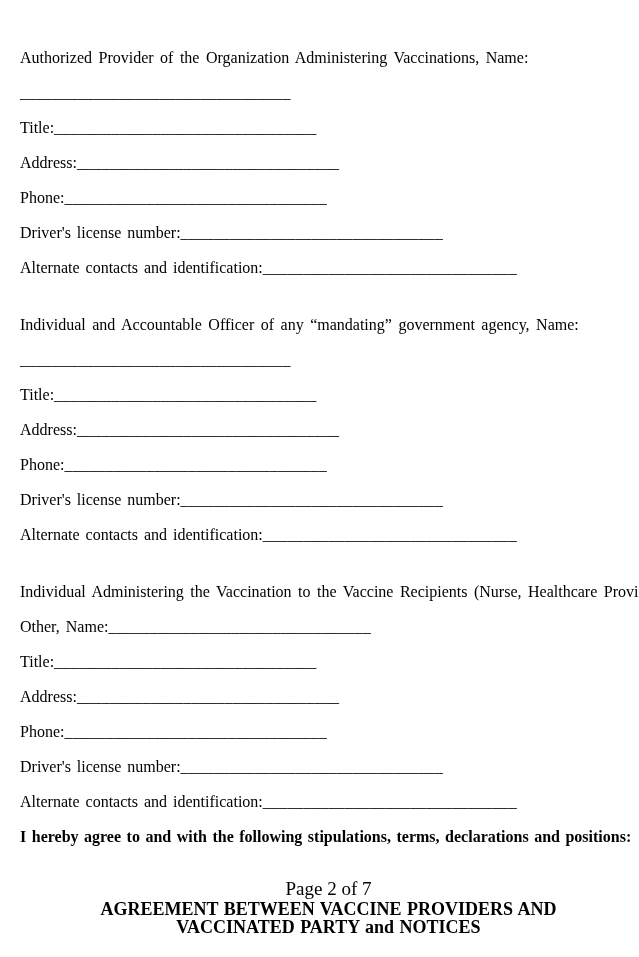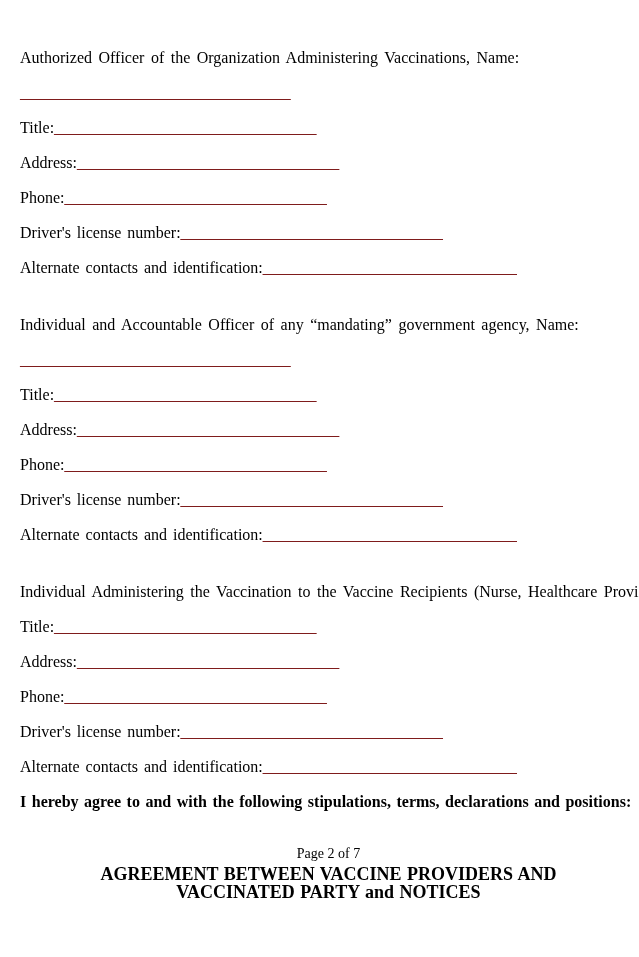--- a/index.html
+++ b/index.html
@@ -26,72 +26,72 @@
     word-spacing: 2px;
   }
   .section-heading {
     word-spacing: 2.5px;
   }
   section.spaced {
     margin-top: 22px;
   }
   .blank-line, .field-line {
     letter-spacing: 0.2px;
-    color: #7f1d1d;
-    text-decoration: underline;
+    color: #000000;
   }
   .agreement {
     font-weight: bold;
     word-spacing: 1.5px;
   }
   .footer {
     text-align: center;
     margin-top: 24px;
     margin-left: 24px;
   }
   .page-num {
     margin: 0;
-    font-size: 14px;
+    font-size: 19px;
     line-height: 22px;
   }
   .doc-title {
     margin: 0;
     font-size: 18px;
     font-weight: bold;
     line-height: 18px;
     word-spacing: 1px;
   }
 </style>
 </head>
 <body>
 
 <div class="page">
 
   <section>
-    <p class="row section-heading">Authorized Officer of the Organization Administering Vaccinations, Name:</p>
+    <p class="row section-heading">Authorized Provider of the Organization Administering Vaccinations, Name:</p>
     <p class="row blank-line">_________________________________</p>
     <p class="row"><span>Title:</span><span class="field-line">________________________________</span></p>
     <p class="row"><span>Address:</span><span class="field-line">________________________________</span></p>
     <p class="row"><span>Phone:</span><span class="field-line">________________________________</span></p>
     <p class="row"><span>Driver's license number:</span><span class="field-line">________________________________</span></p>
     <p class="row"><span>Alternate contacts and identification:</span><span class="field-line">_______________________________</span></p>
   </section>
 
   <section class="spaced">
     <p class="row section-heading">Individual and Accountable Officer of any “mandating” government agency, Name:</p>
     <p class="row blank-line">_________________________________</p>
     <p class="row"><span>Title:</span><span class="field-line">________________________________</span></p>
     <p class="row"><span>Address:</span><span class="field-line">________________________________</span></p>
     <p class="row"><span>Phone:</span><span class="field-line">________________________________</span></p>
     <p class="row"><span>Driver's license number:</span><span class="field-line">________________________________</span></p>
     <p class="row"><span>Alternate contacts and identification:</span><span class="field-line">_______________________________</span></p>
   </section>
 
   <section class="spaced">
     <p class="row section-heading">Individual Administering the Vaccination to the Vaccine Recipients (Nurse, Healthcare Provider or</p>
+    <p class="row"><span>Other, Name:</span><span class="field-line">________________________________</span></p>
     <p class="row"><span>Title:</span><span class="field-line">________________________________</span></p>
     <p class="row"><span>Address:</span><span class="field-line">________________________________</span></p>
     <p class="row"><span>Phone:</span><span class="field-line">________________________________</span></p>
     <p class="row"><span>Driver's license number:</span><span class="field-line">________________________________</span></p>
     <p class="row"><span>Alternate contacts and identification:</span><span class="field-line">_______________________________</span></p>
   </section>
 
   <p class="row agreement">I hereby agree to and with the following stipulations, terms, declarations and positions:</p>
 
   <div class="footer">

